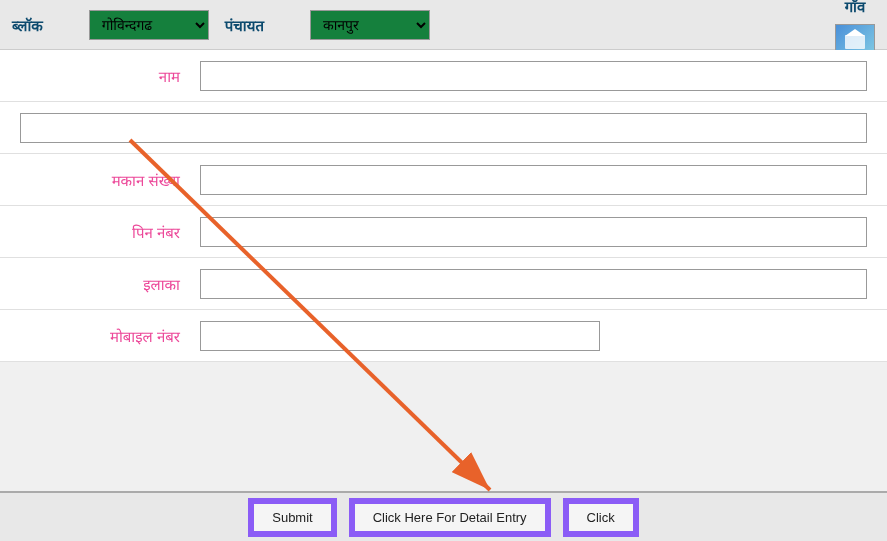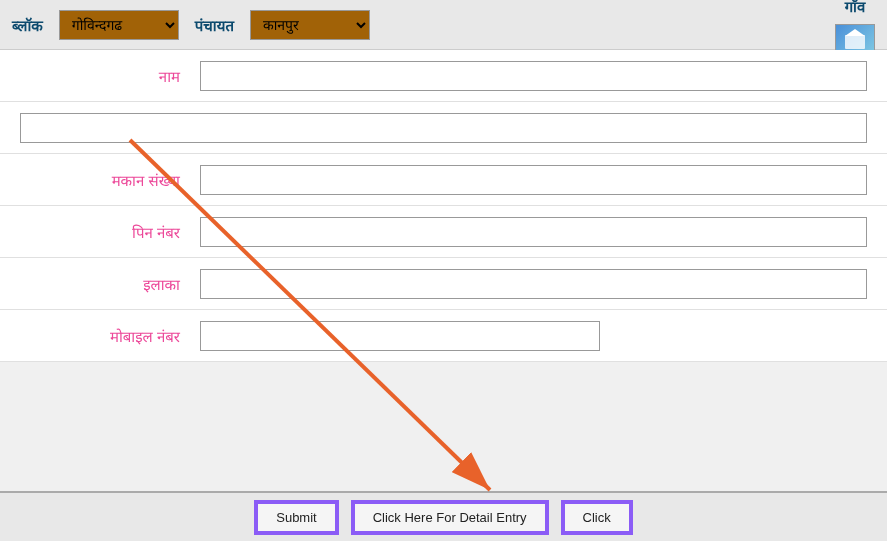--- a/index.html
+++ b/index.html
@@ -25,25 +25,26 @@
     .top-bar-label {
       font-size: 15px;
       font-weight: bold;
       color: #0c4a6e;
       font-family: 'Arial Unicode MS', Arial, sans-serif;
     }
 
     .top-bar select {
       padding: 4px 8px;
       border: 1px solid #999;
-      background: #a16207;
+      background: #15803d;
       font-size: 14px;
       font-family: 'Arial Unicode MS', Arial, sans-serif;
       min-width: 120px;
       height: 30px;
+      margin-left: 30px;
     }
 
     .top-bar-gaon {
       margin-left: auto;
       display: flex;
       align-items: center;
       gap: 8px;
       flex-direction: column;
     }
 
@@ -109,21 +110,21 @@
       background: #e8e8e8;
       border-top: 2px solid #aaa;
       display: flex;
       align-items: center;
       justify-content: center;
       gap: 12px;
     }
 
     .btn {
       padding: 6px 18px;
-      border: 4px solid #8b5cf6;
+      border: 6px solid #8b5cf6;
       background: #f5f5f5;
       font-size: 13px;
       cursor: pointer;
       font-family: Arial, sans-serif;
       color: #222;
     }
 
     
     .arrow-overlay {
       position: absolute;

